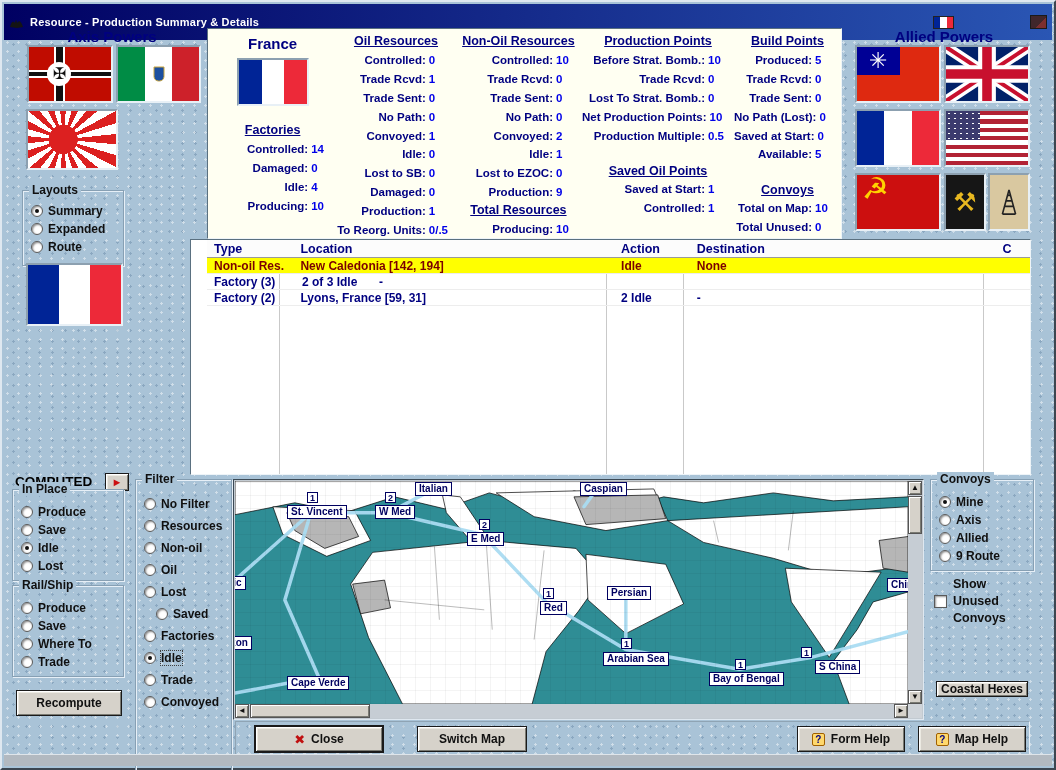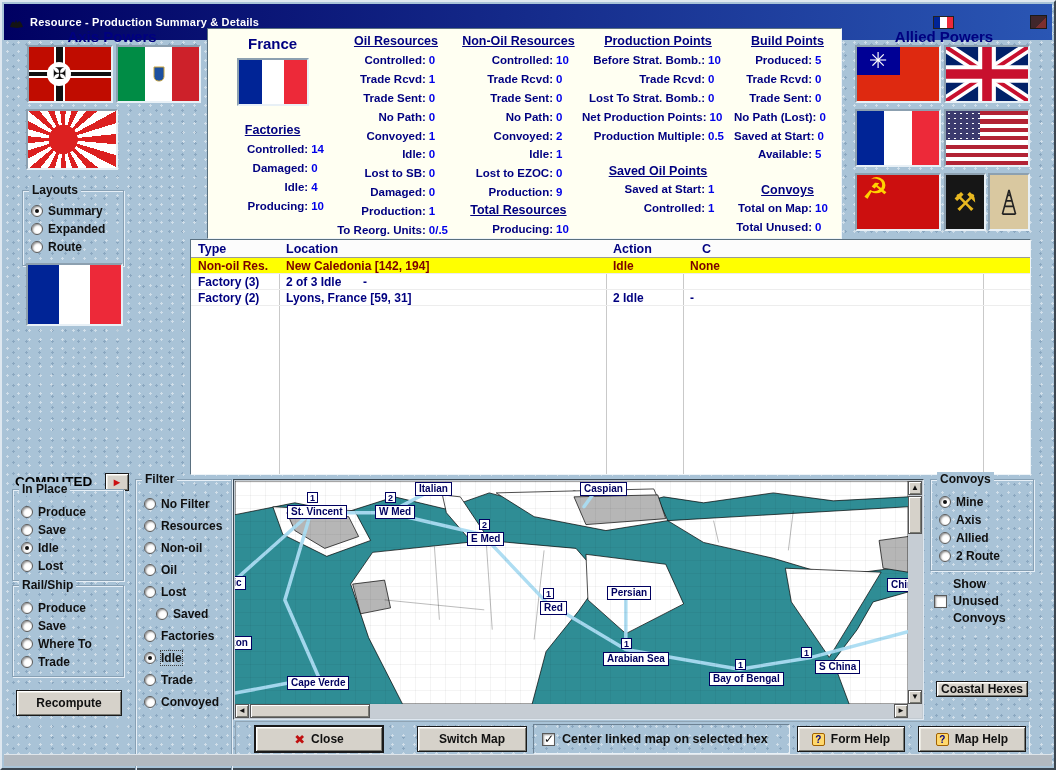--- a/index.html
+++ b/index.html
@@ -65,21 +65,21 @@
     border:1px solid; border-color:#5a7080 #eef4f8 #eef4f8 #5a7080; display:flex; }
   .stat-col { position:relative; }
   .stat-title { font-size:12.5px; font-weight:bold; color:#000080; text-decoration:underline; text-align:center; height:22px; padding-top:5px; white-space:nowrap; }
   .stat-row { display:flex; align-items:center; height:18.8px; font-size:11.5px; font-weight:bold; white-space:nowrap; }
   .stat-label { flex:1; text-align:right; color:#000080; }
   .stat-value { width:26px; margin-left:3px; color:#0000e8; }
   .fr-title { font-size:15px; font-weight:bold; color:#000080; text-align:center; margin-top:6px; }
   .fr-flag { position:relative; width:72px; height:48px; margin:6px auto 0; }
 
   .table-panel { position:absolute; left:188px; top:237px; width:841px; height:236px; background:#fff;
-    border:1px solid; border-color:#5a7080 #eef4f8 #eef4f8 #5a7080; overflow:hidden; }
+    border:1px solid; border-color:#5a7080 #eef4f8 #eef4f8 #5a7080; overflow:hidden;padding-left:16px; }
   .vline { position:absolute; top:0; bottom:0; width:1px; background:#c9c9c9; }
   .thead { position:relative; display:flex; height:18px; border-bottom:1px solid #9a9a9a; background:#fcfcfc; }
   .th { font-size:12.5px; font-weight:bold; color:#000080; padding:2px 0 0 7px; }
   .trow { position:relative; display:flex; height:16px; border-bottom:1px solid #ededed; color:#000080; }
   .trow.highlight { background:#ffff00; color:#7b0000; }
   .td { font-size:12px; font-weight:bold; padding:1px 0 0 7px; overflow:hidden; white-space:nowrap; }
   .c-type { width:88px; } .c-loc { width:327px; } .c-act { width:77px; } .c-dest { width:300px; } .c-c { width:47px; text-align:center; padding-left:0; }
   .th.c-c { padding-left:0; }
 
   .computed-label { position:absolute; left:13px; top:472px; font-size:13.5px; font-weight:bold; color:#000; }
@@ -385,20 +385,21 @@
 
   <div class="table-panel">
     <div class="vline" style="left:88px;"></div>
     <div class="vline" style="left:415px;"></div>
     <div class="vline" style="left:492px;"></div>
     <div class="vline" style="left:792px;"></div>
     <div class="thead">
       <div class="th c-type">Type</div>
       <div class="th c-loc">Location</div>
       <div class="th c-act">Action</div>
+      <div class="th c-dest">Destination</div>
       <div class="th c-c">C</div>
     </div>
     <div>
         <div class="trow highlight">
         <div class="td c-type">Non-oil Res.</div>
         <div class="td c-loc">New Caledonia [142, 194]</div>
         <div class="td c-act">Idle</div>
         <div class="td c-dest">None</div>
         <div class="td c-c"></div>
       </div>
@@ -598,21 +599,21 @@
         <div class="radio-row" style="height:18px;">
         <span class="radio"></span>
         <span class="radio-text">Axis</span>
       </div>
         <div class="radio-row" style="height:18px;">
         <span class="radio"></span>
         <span class="radio-text">Allied</span>
       </div>
         <div class="radio-row" style="height:18px;">
         <span class="radio"></span>
-        <span class="radio-text">2 Route</span>
+        <span class="radio-text">9 Route</span>
       </div>
       </div>
   </div>
 
   <div class="show-unused">
     <span class="checkbox"></span>
     <span class="su-lines">
       <div>Show</div>
       <div>Unused</div>
       <div>Convoys</div>
@@ -625,24 +626,20 @@
 
   <div class="bottom-panel"></div>
 
   <div class="btn" style="left:252px; top:723px; width:130px; height:28px; border-width:2px;">
     <span class="close-x">✖</span>
     <span>Close</span>
   </div>
   <div class="btn" style="left:415px; top:724px; width:110px; height:26px;">
     <span>Switch Map</span>
   </div>
-  <div class="center-panel">
-    <span class="checkbox checked"></span>
-    <span class="lbl">Center linked map on selected hex</span>
-  </div>
   <div class="btn" style="left:795px; top:724px; width:108px; height:26px;">
     <span class="help-ic">?</span>
     <span>Form Help</span>
   </div>
   <div class="btn" style="left:916px; top:724px; width:108px; height:26px;">
     <span class="help-ic">?</span>
     <span>Map Help</span>
   </div>
 
   <div class="bottom-frame"></div>

